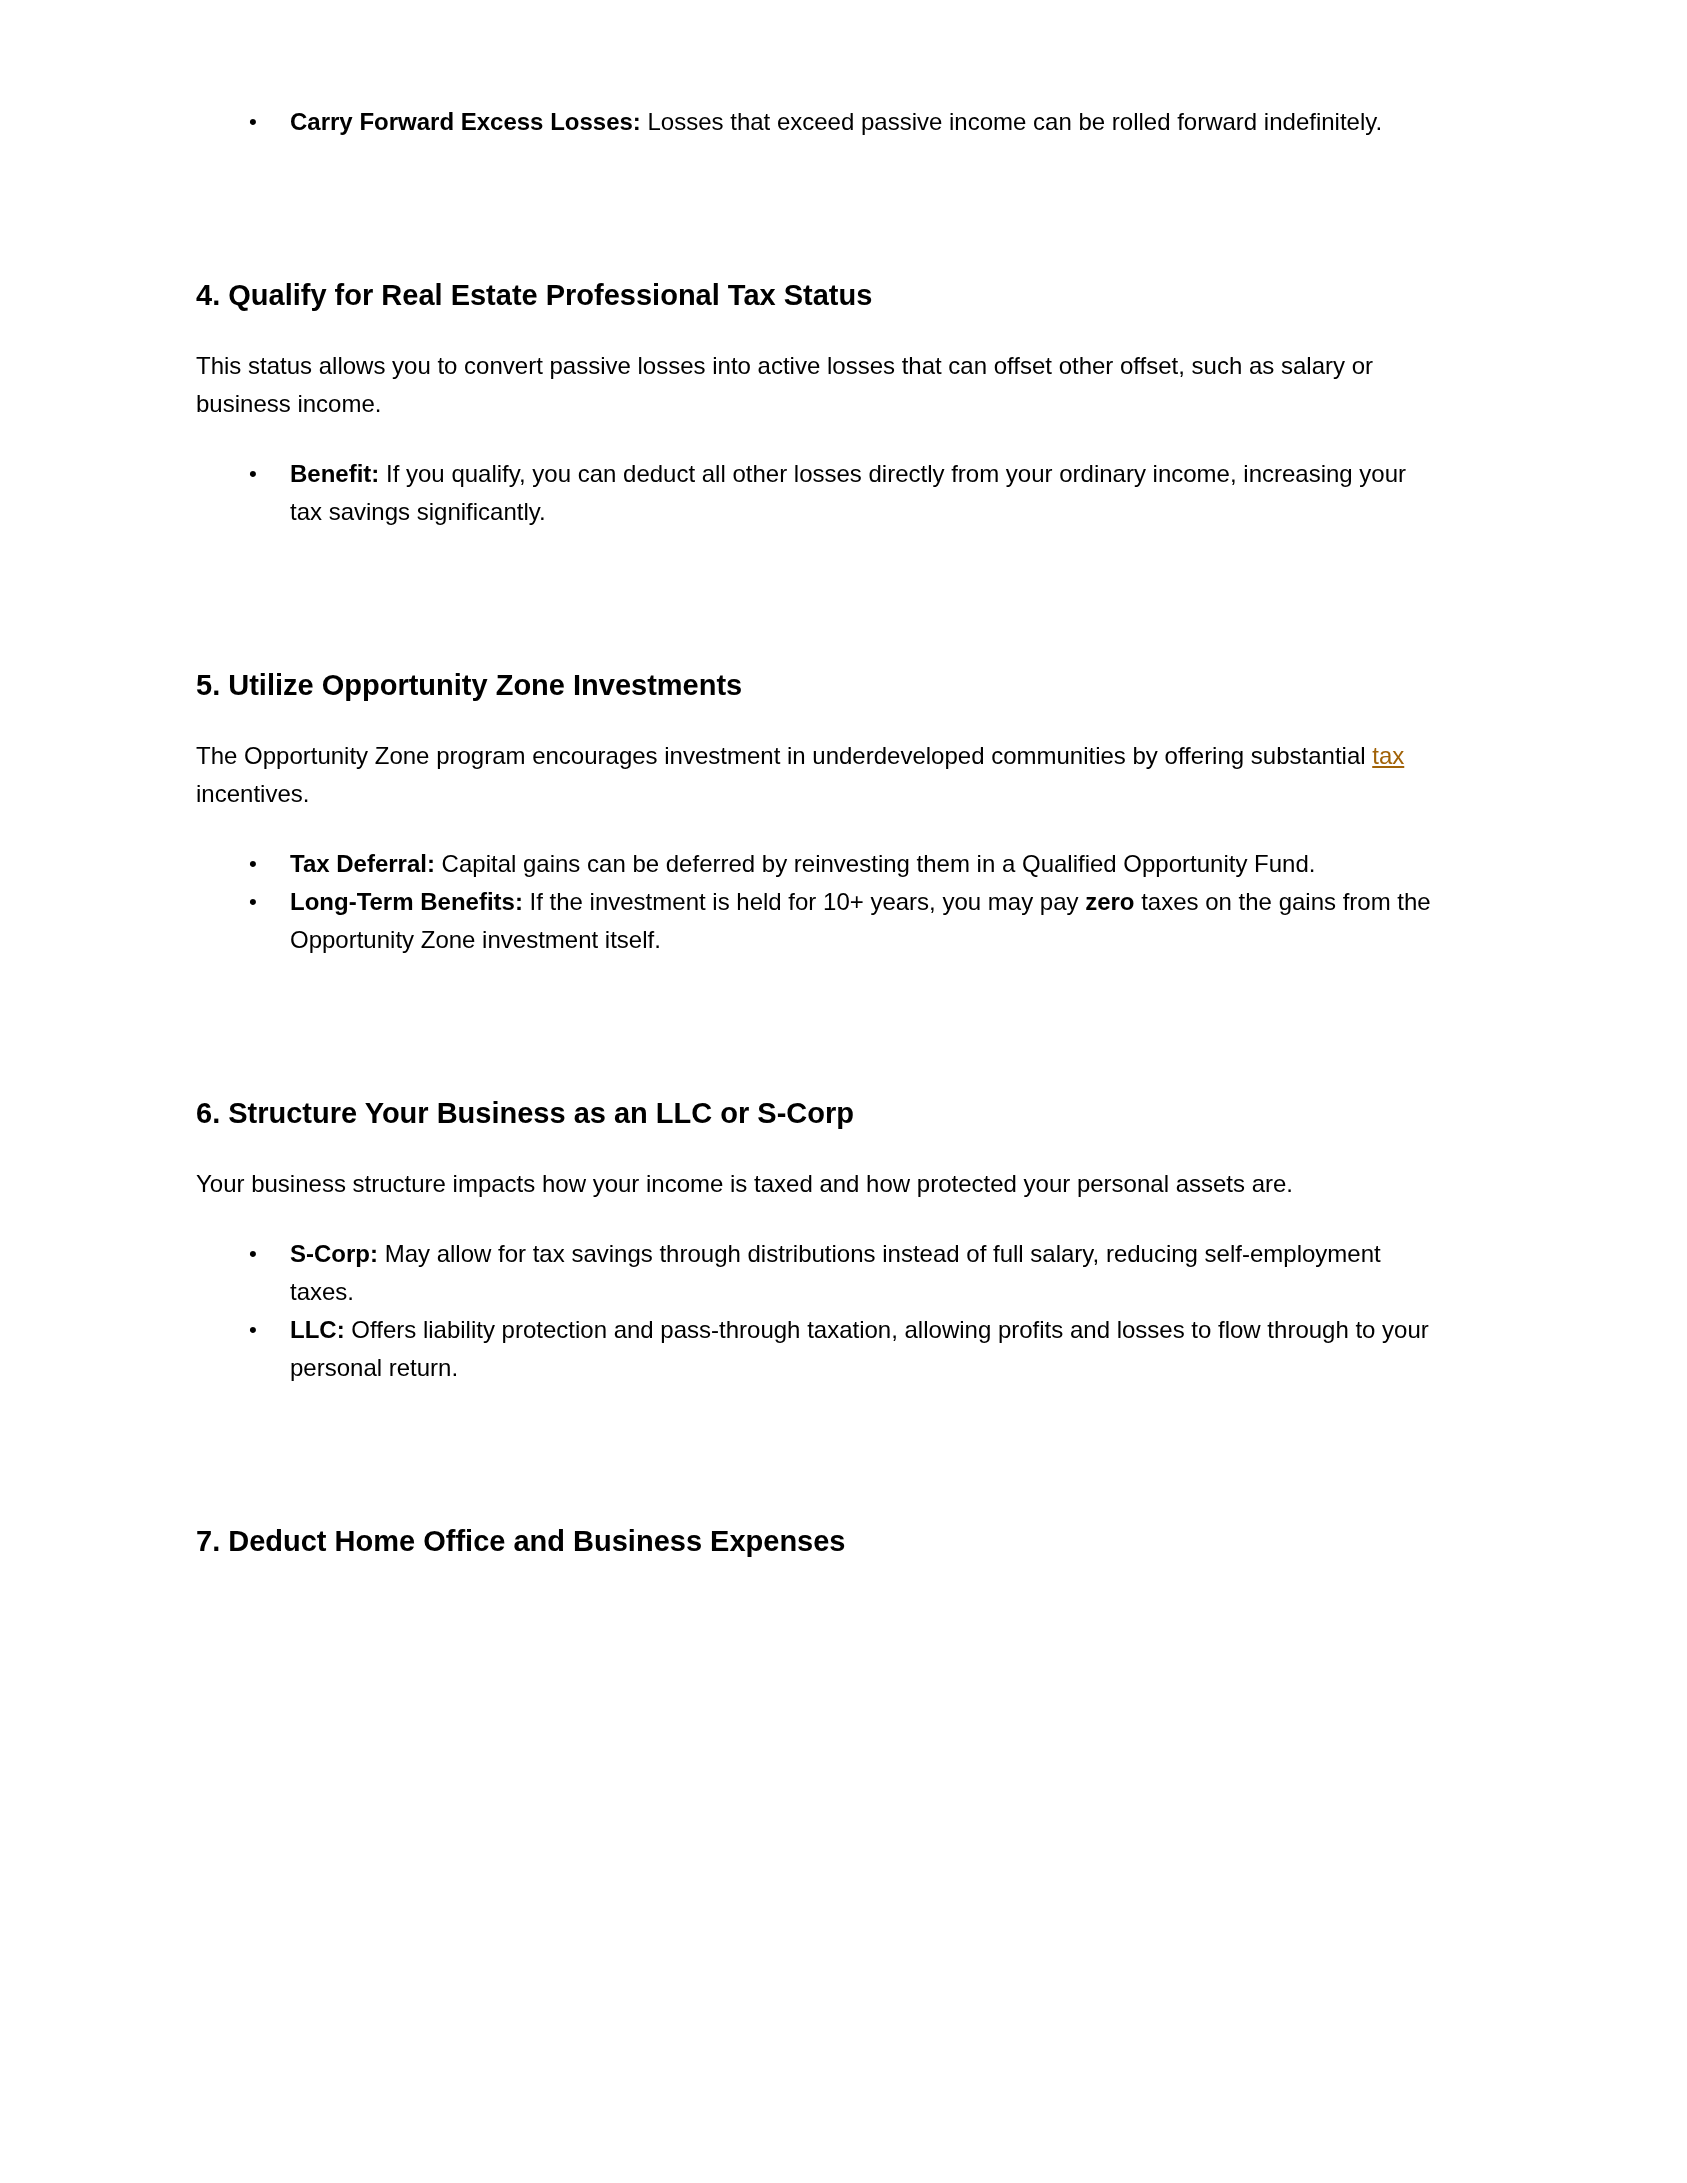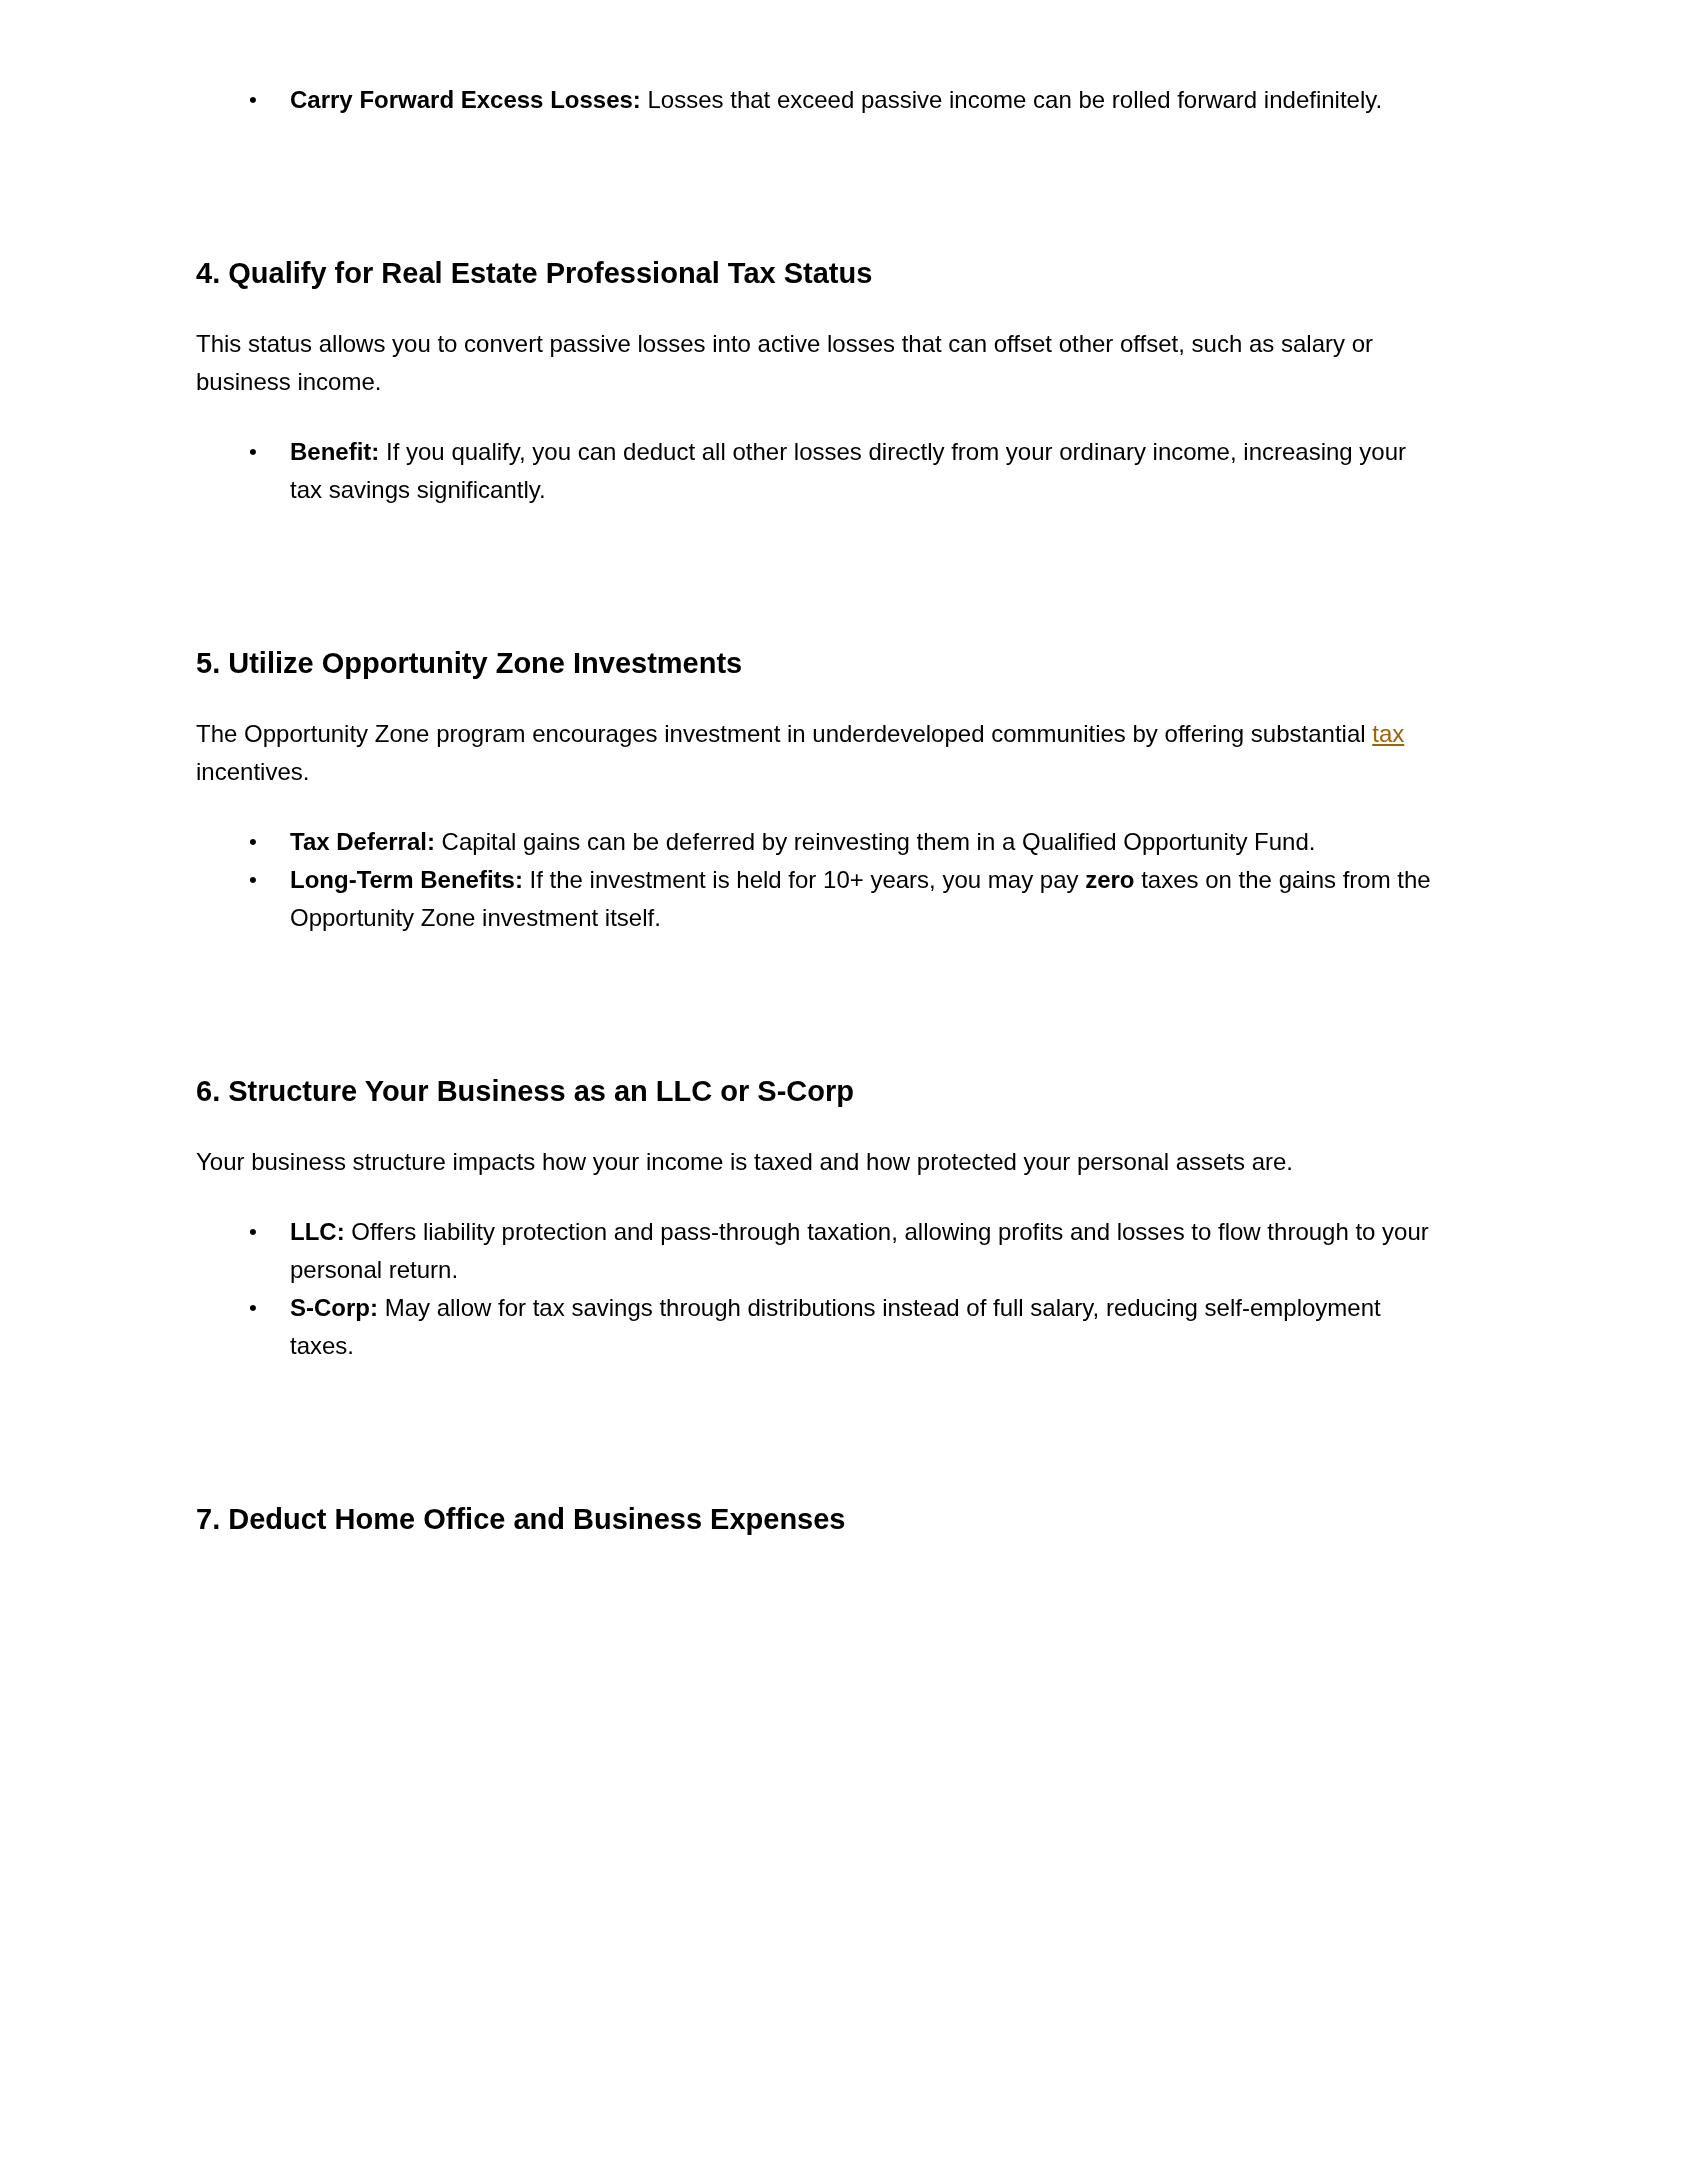--- a/index.html
+++ b/index.html
@@ -7,21 +7,21 @@
     width: 1687px;
     height: 2183px;
     background: #ffffff;
     font-family: "Liberation Sans", sans-serif;
   }
   .page {
     width: 1687px;
     height: 2183px;
     background: #ffffff;
     color: #000000;
-    padding: 81px 244px 0 196px;
+    padding: 103px 244px 0 196px;
     font-size: 24px;
     line-height: 38px;
   }
   .doc-heading {
     font-weight: bold;
     font-size: 29px;
     margin-top: 135px;
     margin-bottom: 33px;
   }
   .doc-paragraph {
@@ -79,23 +79,23 @@
     </li>
     <li>
       <strong>Long-Term Benefits:</strong><span> If the investment is held for 10+ years, you may pay </span><strong>zero</strong><span> taxes on the gains from the Opportunity Zone investment itself.</span>
     </li>
   </ul>
 
   <h2 class="doc-heading">6. Structure Your Business as an LLC or S-Corp</h2>
   <p class="doc-paragraph">Your business structure impacts how your income is taxed and how protected your personal assets are.</p>
   <ul class="doc-list">
     <li>
-      <strong>LLC:</strong><span> Offers liability protection and pass-through taxation, allowing profits and losses to flow through to your personal return.</span>
+      <strong>S-Corp:</strong><span> May allow for tax savings through distributions instead of full salary, reducing self-employment taxes.</span>
     </li>
     <li>
-      <strong>S-Corp:</strong><span> May allow for tax savings through distributions instead of full salary, reducing self-employment taxes.</span>
+      <strong>LLC:</strong><span> Offers liability protection and pass-through taxation, allowing profits and losses to flow through to your personal return.</span>
     </li>
   </ul>
 
   <h2 class="doc-heading">7. Deduct Home Office and Business Expenses</h2>
 
 </div>
 
 
 </body></html>

